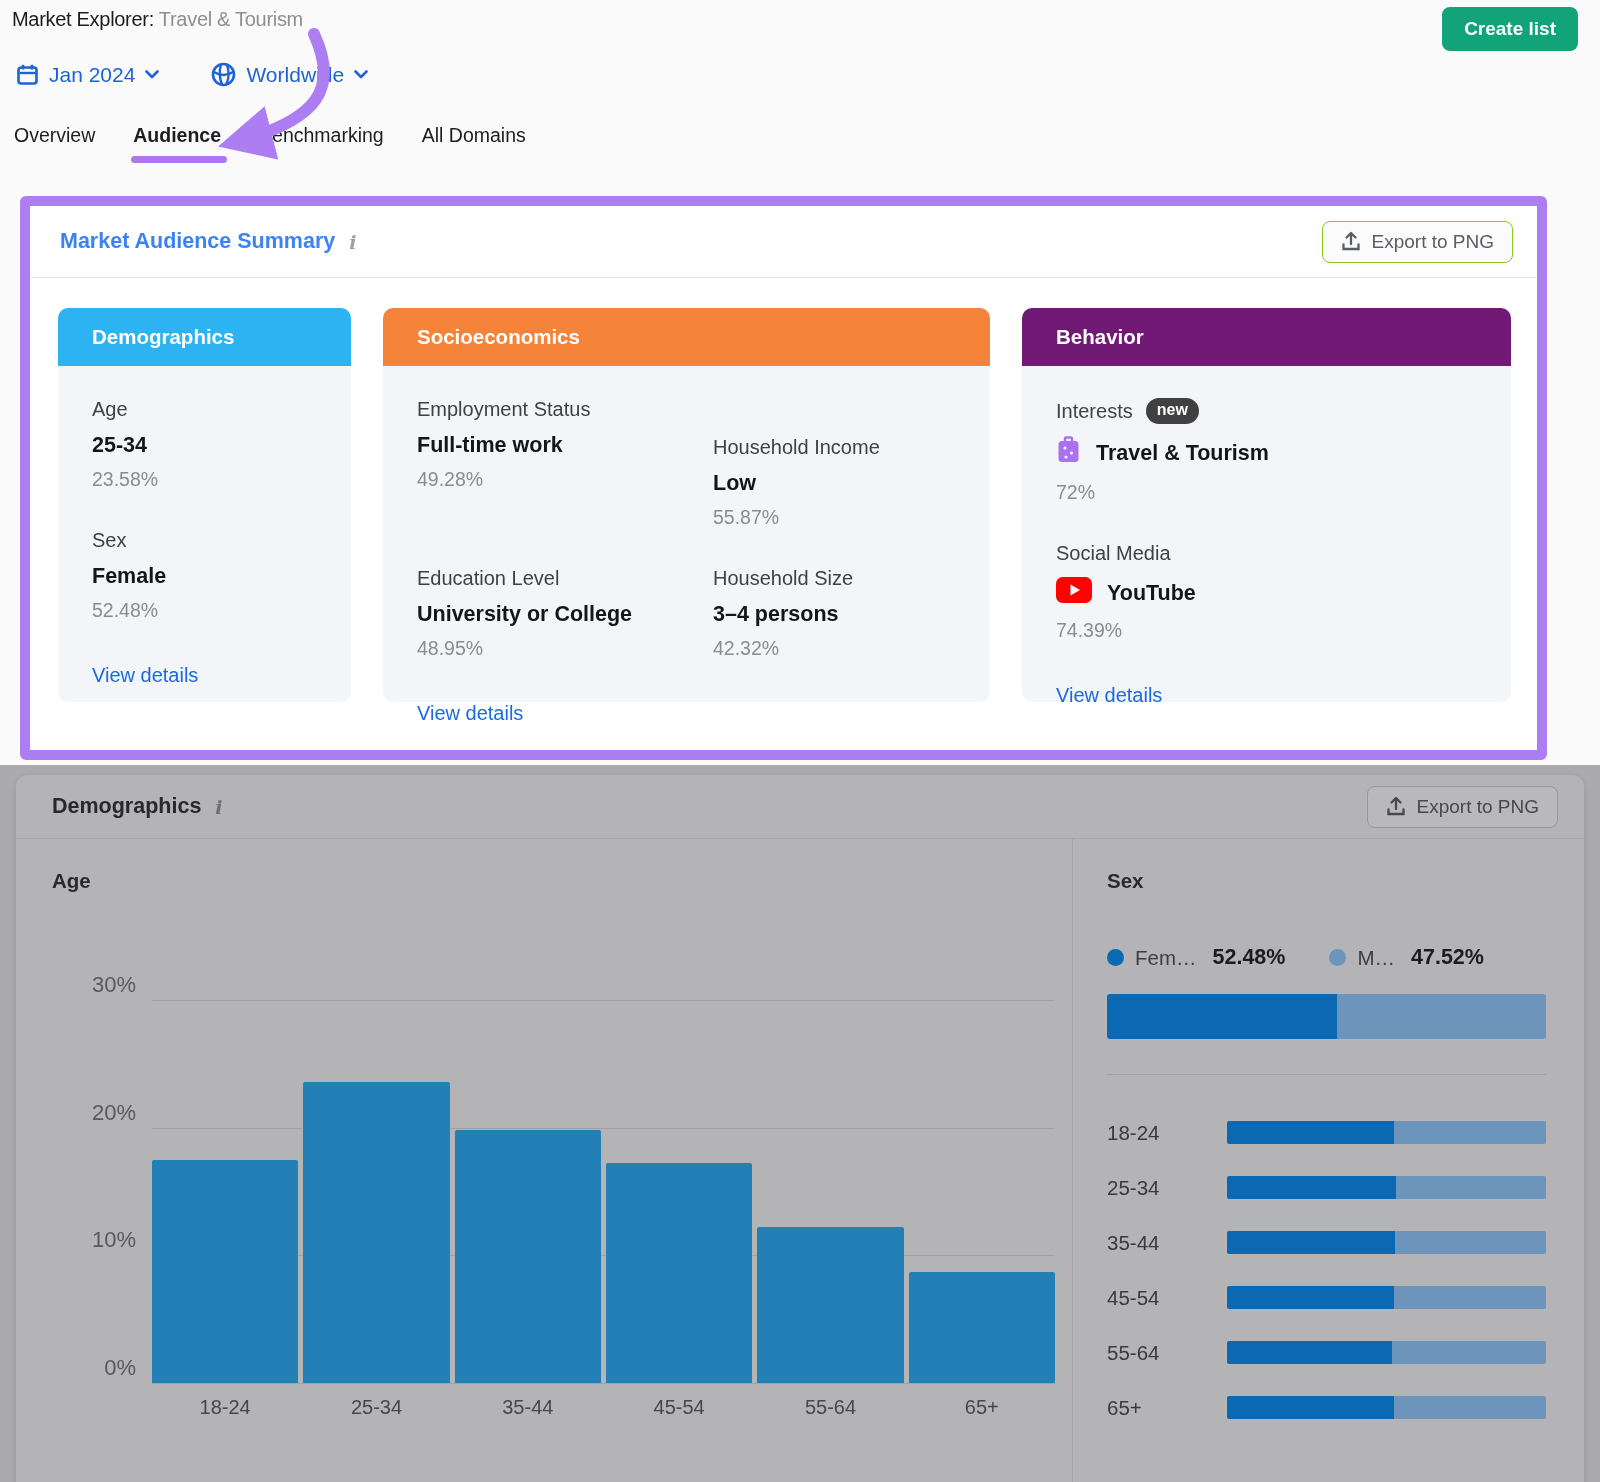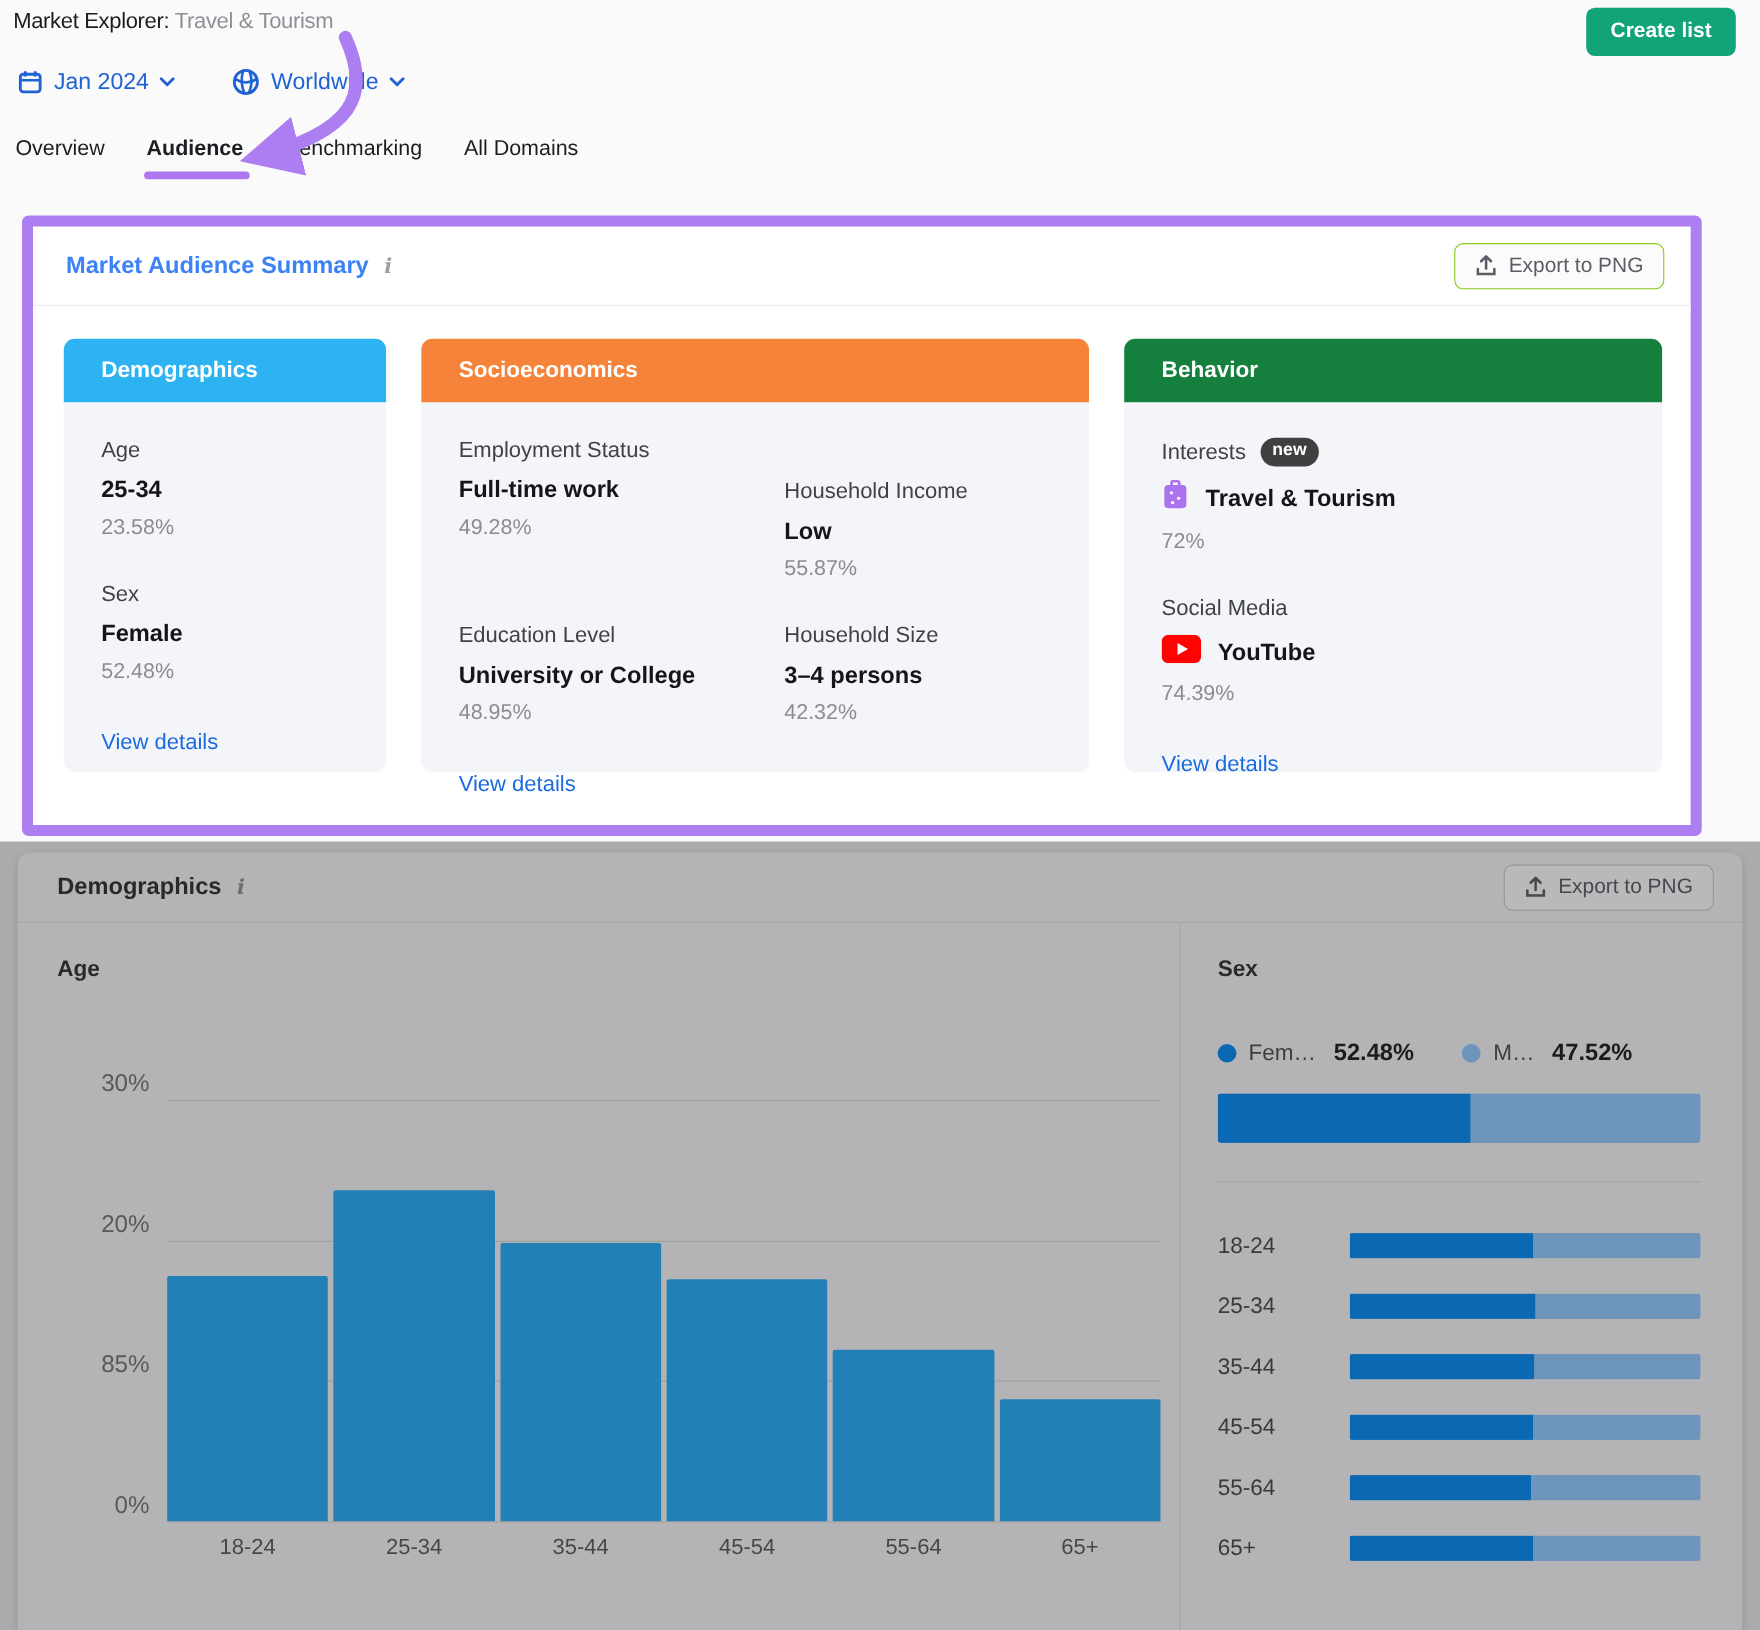--- a/index.html
+++ b/index.html
@@ -27,21 +27,21 @@
   .summary-title { font-size:21.5px; font-weight:700; color:#3b82f6; }
   .info-icon { font-family:"DejaVu Serif",serif; font-style:italic; font-weight:700; font-size:19px; color:#9ba0a7; margin-left:14px; }
   .export-btn { margin-left:auto; height:42px; padding:0 18px; background:#fbfbfc; border:1px solid #84cc16; border-radius:8px; color:#595d64; font-size:19px; font-family:inherit; display:flex; align-items:center; gap:11px; cursor:pointer; }
   .export-btn svg { display:block; }
   .cards { display:flex; gap:32px; padding:30px 26px 0 28px; }
   .card { display:flex; flex-direction:column; }
   .card-demographics { flex:0 0 293px; }
   .card-socio { flex:1 1 auto; }
   .card-behavior { flex:0 0 489px; }
   .card-head { height:58px; border-radius:10px 10px 0 0; color:#fff; font-size:20.5px; font-weight:700; line-height:58px; padding-left:34px; }
-  .h-blue { background:#2db2f2; } .h-orange { background:#f5843a; } .h-purple { background:#15803d; }
+  .h-blue { background:#2db2f2; } .h-orange { background:#f5843a; } .h-purple { background:#701a75; }
   .card-body { background:#f3f5f8; border-radius:0 0 10px 10px; padding:32px 30px 28px 34px; height:336px; }
   .g-label { font-size:20px; color:#3f4147; display:flex; align-items:center; }
   .g-value { font-size:21.5px; font-weight:700; color:#141519; margin-top:12px; display:flex; align-items:center; gap:15px; }
   .g-pct  { font-size:19.5px; color:#8a8c92; margin-top:10px; }
   .group + .group { margin-top:38px; }
   .view-link { margin-top:42px; font-size:20px; color:#1b6ae0; cursor:pointer; display:inline-block; }
   .socio-grid { display:grid; grid-template-columns:296px 1fr; row-gap:38px; }
   .new-badge { background:#404040; color:#fff; font-size:16px; font-weight:600; border-radius:999px; padding:3px 11px 5px; margin-left:13px; }
   
   .dim-section { position:absolute; left:0; top:765px; width:1600px; height:717px; background:#ababad; overflow:hidden; }
@@ -261,21 +261,21 @@
 
       <div class="demo-left">
         <div class="section-sub">Age</div>
         <div class="age-chart">
           <div class="gridline" style="bottom:383px"></div>
           <div class="gridline" style="bottom:255px"></div>
           <div class="gridline" style="bottom:128px"></div>
           <div class="gridline" style="bottom:0"></div>
           <span class="ytick" style="bottom:373px">30%</span>
           <span class="ytick" style="bottom:245px">20%</span>
-          <span class="ytick" style="bottom:118px">85%</span>
+          <span class="ytick" style="bottom:118px">10%</span>
           <span class="ytick" style="bottom:-10px">0%</span>
           <div class="bars">
             <div class="bar" style="height: 223.475px;"></div>
             <div class="bar" style="height: 301.117px;"></div>
             <div class="bar" style="height: 252.846px;"></div>
             <div class="bar" style="height: 219.644px;"></div>
             <div class="bar" style="height: 155.794px;"></div>
             <div class="bar" style="height: 111.099px;"></div>
           </div>
         </div>

